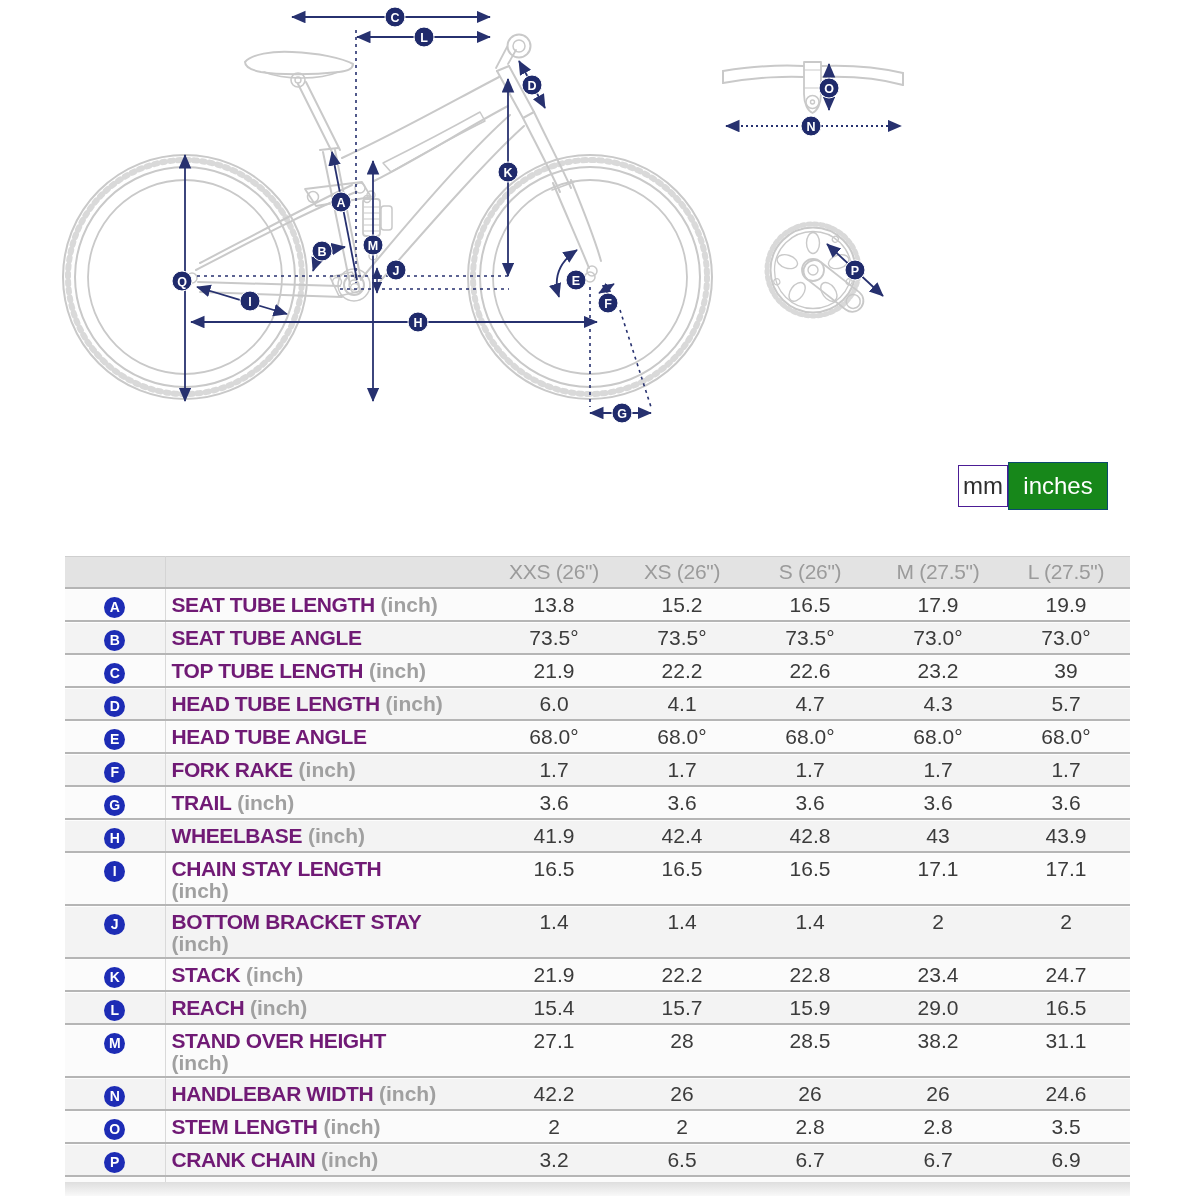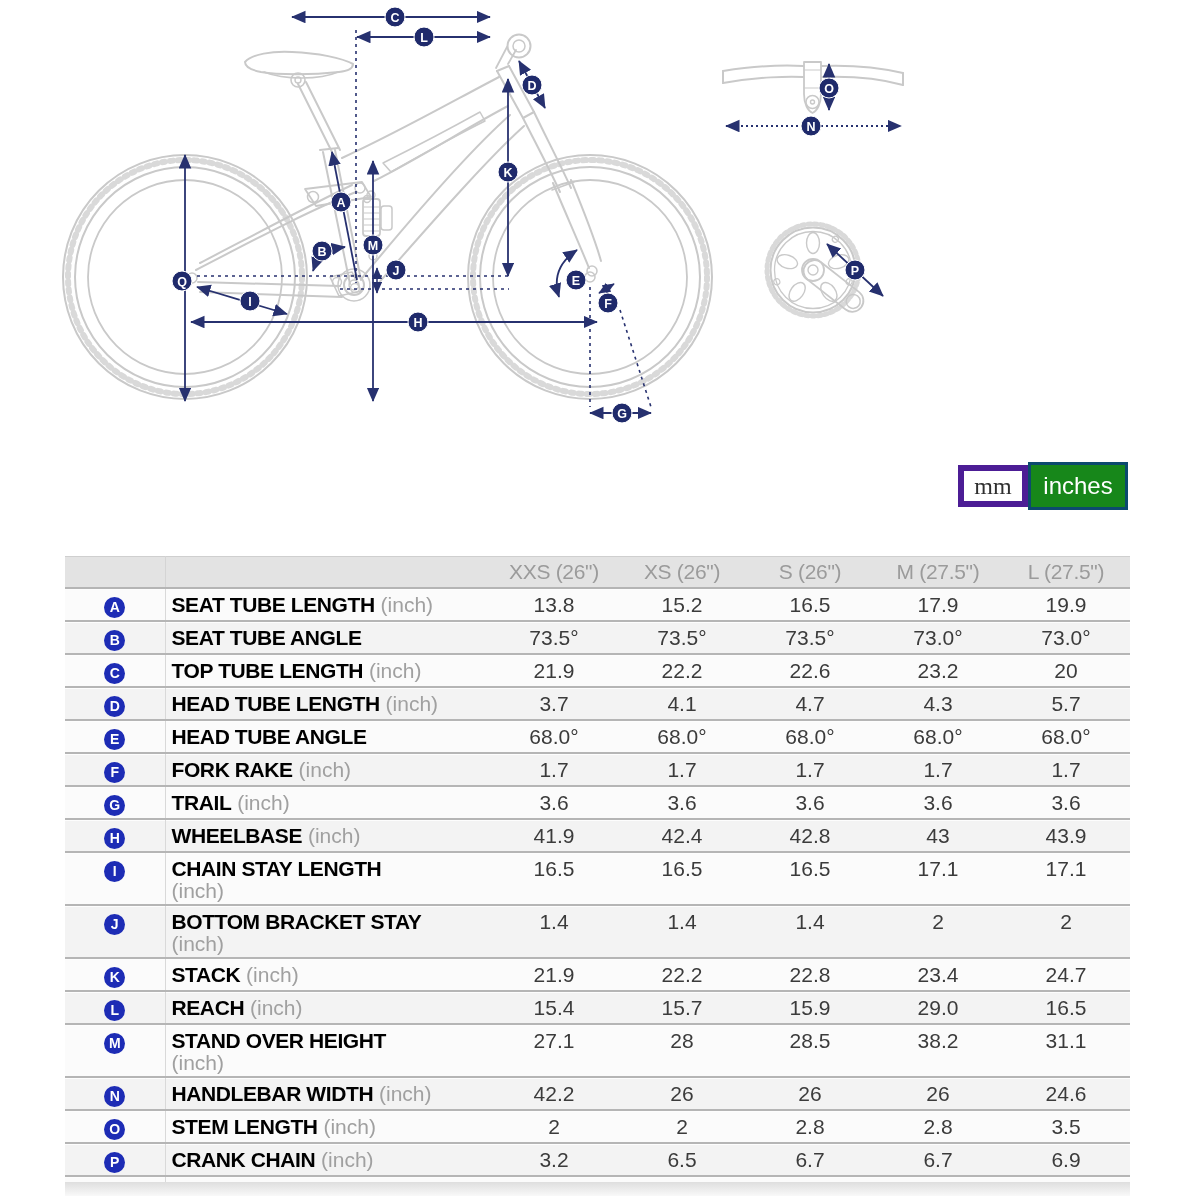--- a/index.html
+++ b/index.html
@@ -2,43 +2,43 @@
 <html><head>
 <meta charset="utf-8">
 <style>
   html,body{margin:0;padding:0;background:#fff;}
   .page{position:relative;width:1186px;height:1196px;background:#fff;overflow:hidden;
         font-family:"Liberation Sans",sans-serif;}
   svg text{font-family:"Liberation Sans",sans-serif;}
 
   
   .unit-toggle{position:absolute;left:958px;top:462px;display:flex;align-items:center;}
-  .btn-mm{box-sizing:border-box;width:70px;height:42px;background:#fff;border:6px solid #4c1d95;
-          color:#2f2f2f;font-size:24px;display:flex;align-items:center;justify-content:center;cursor:pointer;font-family:Liberation Serif, serif;}
-  .btn-inches{box-sizing:border-box;width:100px;height:48px;background:#17871a;border:3px solid #0c4a6e;
+  .btn-mm{box-sizing:border-box;width:50px;height:42px;background:#fff;border:1px solid #4c1d95;
+          color:#2f2f2f;font-size:24px;display:flex;align-items:center;justify-content:center;cursor:pointer;}
+  .btn-inches{box-sizing:border-box;width:100px;height:48px;background:#17871a;border:1px solid #0c4a6e;
           color:#fff;font-size:24px;display:flex;align-items:center;justify-content:center;cursor:pointer;}
 
   
   .geo-wrap{position:absolute;left:65px;top:556px;width:1065px;}
   table.geo{width:1065px;border-collapse:collapse;table-layout:fixed;border-top:1px solid #cfcfcf;
             border-bottom:3px solid #b9b9b9;font-size:21px;color:#3b3b3b;}
   table.geo col.c-badge{width:100px;}
   table.geo col.c-label{width:325px;}
   table.geo col.c-val{width:128px;}
   table.geo thead th{background:#e3e3e3;color:#9b9b9b;font-weight:400;font-size:21px;
             height:30px;padding:0;text-align:center;letter-spacing:-0.3px;}
   table.geo thead th.h-label{border-left:1px solid #d4d4d4;}
   table.geo tbody td{border-top:2px solid #b5b5b5;box-shadow:inset 0 1px 0 #fdfdfd;
             padding:3px 0 2px 0;line-height:25px;vertical-align:top;}
   table.geo tbody tr{background:#fbfbfb;}
   table.geo tbody tr.alt{background:#f3f3f3;}
   td.badge-cell{text-align:center;}
   td.label-cell{text-align:left;padding-left:6px !important;border-left:1px solid #d9d9d9;}
-  .lab{font-weight:bold;color:#000000;letter-spacing:-0.4px;}
-  .unit{color:#a0a0a0;font-weight:400;}
+  .lab{font-weight:bold;color:#701a75;letter-spacing:-0.4px;}
+  .unit{color:#a0a0a0;font-weight:700;}
   tr.wrap .unit{display:block;line-height:22px;margin-top:-1px;}
   td.val{text-align:center;color:#3b3b3b;}
   .bubble{display:inline-block;width:21px;height:21px;border-radius:50%;background:#1d2cb5;
           color:#fff;font-size:14px;font-weight:bold;line-height:21px;text-align:center;margin-top:2px;}
   .table-fade{position:absolute;left:65px;top:1182px;width:1065px;height:14px;
           background:linear-gradient(#dedede,#f9f9f9);}
 </style>
 </head>
 <body>
 
@@ -300,26 +300,26 @@
             <td class="val">73.0°</td>
             <td class="val">73.0°</td>
           </tr>
           <tr>
             <td class="badge-cell"><span class="bubble">C</span></td>
             <td class="label-cell"><span class="lab">TOP TUBE LENGTH</span><span class="unit"> (inch)</span></td>
             <td class="val">21.9</td>
             <td class="val">22.2</td>
             <td class="val">22.6</td>
             <td class="val">23.2</td>
-            <td class="val">20</td>
+            <td class="val">39</td>
           </tr>
           <tr class="alt">
             <td class="badge-cell"><span class="bubble">D</span></td>
             <td class="label-cell"><span class="lab">HEAD TUBE LENGTH</span><span class="unit"> (inch)</span></td>
-            <td class="val">3.7</td>
+            <td class="val">6.0</td>
             <td class="val">4.1</td>
             <td class="val">4.7</td>
             <td class="val">4.3</td>
             <td class="val">5.7</td>
           </tr>
           <tr>
             <td class="badge-cell"><span class="bubble">E</span></td>
             <td class="label-cell"><span class="lab">HEAD TUBE ANGLE</span></td>
             <td class="val">68.0°</td>
             <td class="val">68.0°</td>

